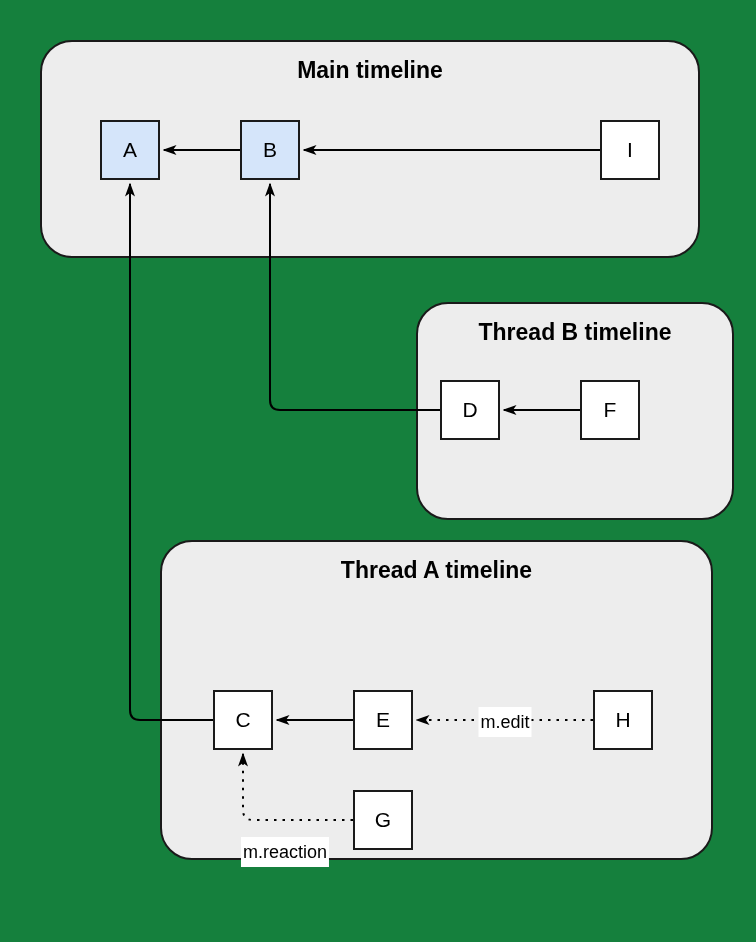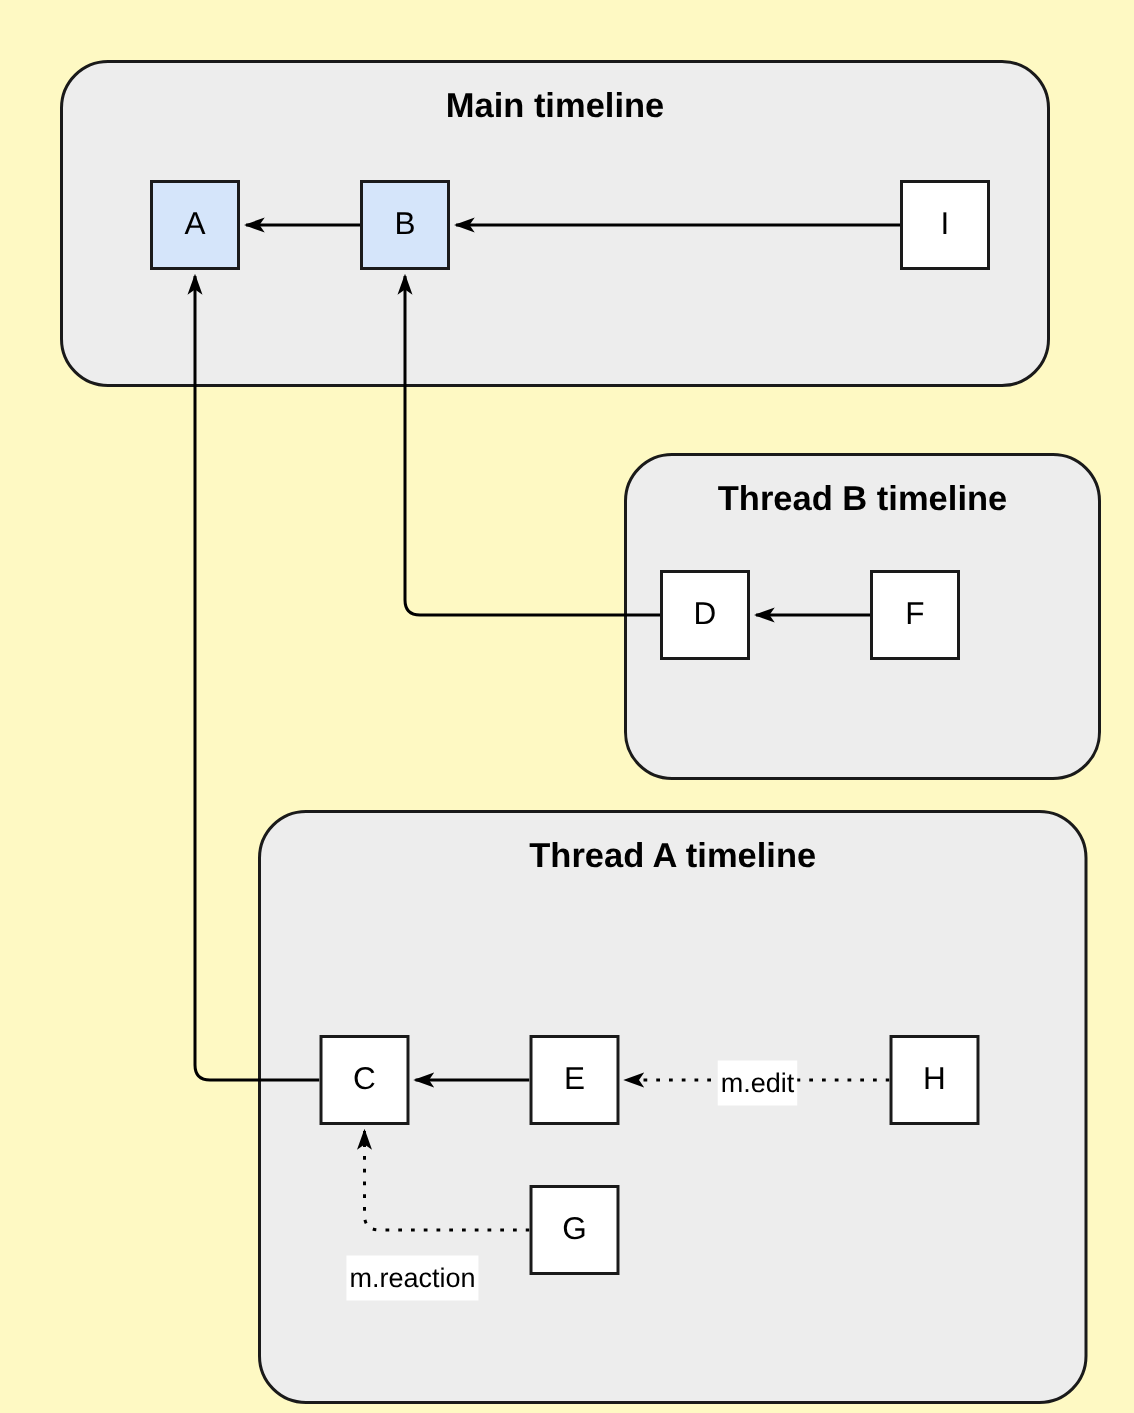--- a/index.html
+++ b/index.html
@@ -3,21 +3,21 @@
 <meta charset="utf-8">
 <style>
   * { margin: 0; padding: 0; box-sizing: border-box; }
   html, body { background: #ffffff; }
   body { font-family: "Liberation Sans", sans-serif; }
 
   .canvas {
     position: relative;
     width: 756px;
     height: 942px;
-    background: #fef9c3;
+    background: #15803d;
     overflow: hidden;
   }
 
   
   .container-box {
     position: absolute;
     background: #ededed;
     border: 2px solid #1a1a1a;
     border-radius: 32px;
     z-index: 1;
@@ -28,21 +28,21 @@
     left: 0;
     right: 0;
     text-align: center;
     font-size: 23px;
     font-weight: bold;
     color: #000000;
     line-height: 28px;
   }
   #container-main     { left: 40px;  top: 40px;  width: 660px; height: 218px; }
   #container-thread-b { left: 382px; top: 302px; width: 318px; height: 218px; margin-left: 34px; }
-  #container-thread-a { left: 160px; top: 540px; width: 553px; height: 396px; margin-left: 12px; }
+  #container-thread-a { left: 160px; top: 540px; width: 553px; height: 320px; }
 
   
   svg.edges {
     position: absolute;
     left: 0; top: 0;
     width: 756px; height: 942px;
     z-index: 2;
     pointer-events: none;
   }
   .edge-solid  { stroke: #000000; stroke-width: 2; fill: none; }
@@ -79,21 +79,21 @@
     transform: translate(-50%, -50%);
     background: #ffffff;
     color: #000000;
     font-size: 18px;
     line-height: 22px;
     padding: 4px 2px;
     white-space: nowrap;
     z-index: 4;
   }
   #label-m-edit     { left: 505px; top: 722px; }
-  #label-m-reaction { left: 275px; top: 852px; }
+  #label-m-reaction { left: 285px; top: 852px; }
 </style>
 </head>
 <body>
 
 <div class="canvas">
 
   <div class="container-box" id="container-main">
     <div class="container-title">Main timeline</div>
   </div>
   <div class="container-box" id="container-thread-b">

